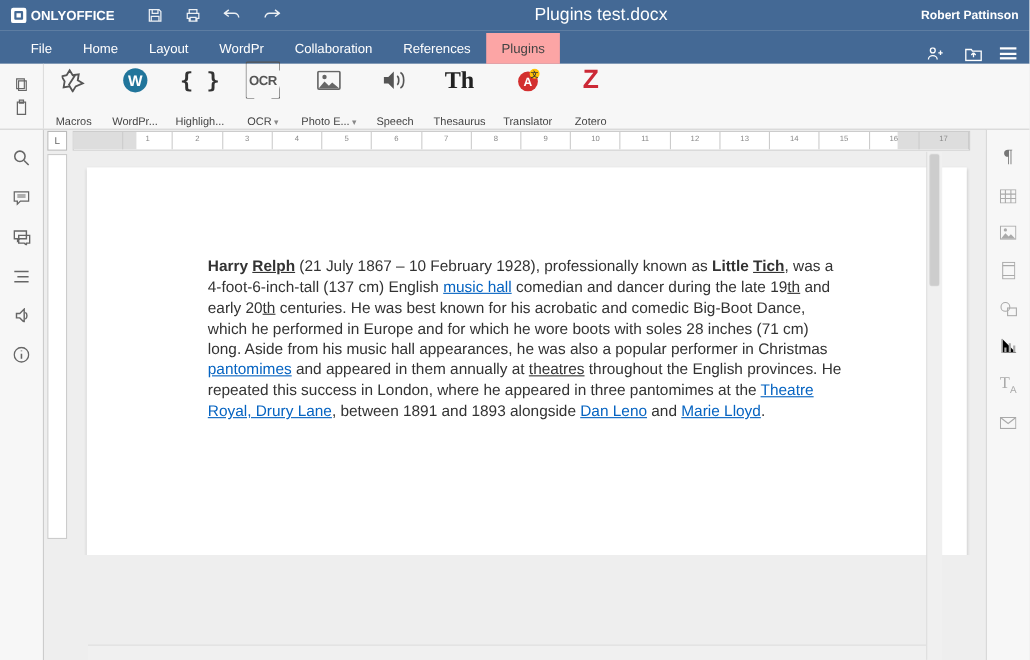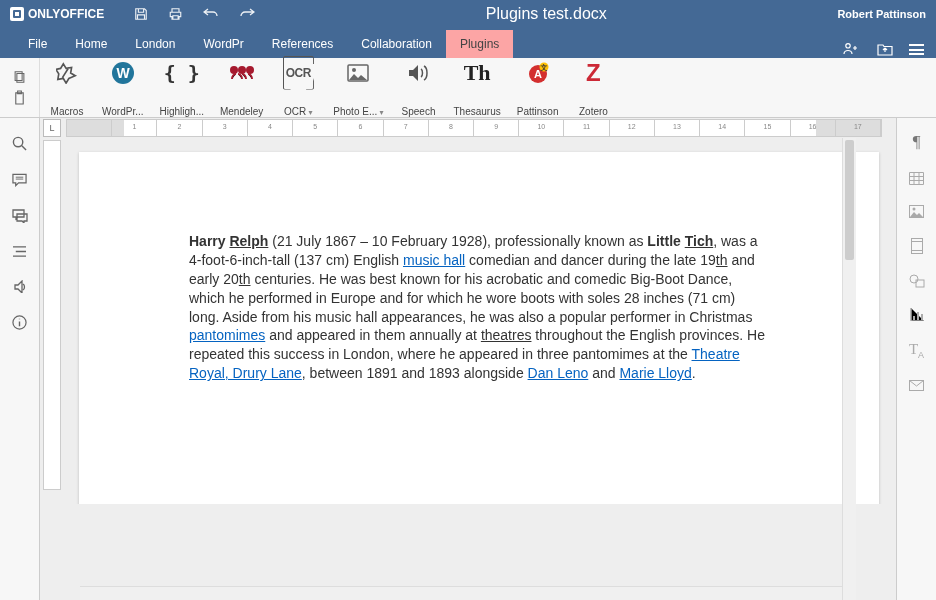--- a/index.html
+++ b/index.html
@@ -84,24 +84,24 @@
   </div>
   <div class="doc-title">Plugins test.docx</div>
   <div class="user-area">
     <b>Robert Pattinson</b>
   </div>
 </div>
 
 <div class="menubar">
   <div class="menu-item">File</div>
   <div class="menu-item">Home</div>
-  <div class="menu-item">London</div>
+  <div class="menu-item">Layout</div>
   <div class="menu-item">WordPr</div>
+  <div class="menu-item">Collaboration</div>
   <div class="menu-item">References</div>
-  <div class="menu-item">Collaboration</div>
   <div class="menu-item active">Plugins</div>
   <div class="menu-right">
     <span>
         <svg width="18" height="14" viewBox="0 0 18 14">
           <path fill="none" stroke="#fff" stroke-width="1.2" d="M5 5a2.2 2.2 0 100-4.4A2.2 2.2 0 005 5zm-4 6c0-2 1.8-3.5 4-3.5s4 1.5 4 3.5M12 3v4M10 5h4"></path>
         </svg>
       </span>
     <span>
         <svg width="16" height="13" viewBox="0 0 16 13">
           <path fill="none" stroke="#fff" stroke-width="1.2" d="M1 2h5l1 1.5h8V12H1zM8 9V5m0 0l-2 2m2-2l2 2"></path>
@@ -137,31 +137,20 @@
         <svg width="24" height="24" viewBox="0 0 24 24">
           <circle cx="12" cy="12" r="11" fill="#21759b"></circle>
           <text x="12" y="17" text-anchor="middle" fill="#fff" font-size="14" font-family="Georgia" font-weight="bold">W</text>
         </svg>
       </div>
     <div class="plugin-label">WordPr...</div>
   </div>
   <div class="plugin-btn">
     <div class="plugin-icon" style="color:#333;font-family:monospace">{ }</div>
     <div class="plugin-label">Highligh...</div>
-  </div>
-  <div class="plugin-btn">
-    <div class="plugin-icon">
-        <svg width="26" height="16" viewBox="0 0 26 16">
-          <circle cx="5" cy="5" r="4" fill="#a6192e"></circle>
-          <circle cx="13" cy="5" r="4" fill="#a6192e"></circle>
-          <circle cx="21" cy="5" r="4" fill="#a6192e"></circle>
-          <path stroke="#a6192e" stroke-width="2" d="M3 14c0-3 2-5 4-5m6 5c0-3-2-5-4-5m4 0c2 0 4 2 4 5m6 0c0-3-2-5-4-5"></path>
-        </svg>
-      </div>
-    <div class="plugin-label">Mendeley</div>
   </div>
   <div class="plugin-btn">
     <div class="plugin-icon" style="color:#555;font-size:12px;letter-spacing:-.5px;position:relative"><span style="position:absolute;inset:-3px;border:1.5px solid #555;border-radius:2px;clip-path:polygon(0 0,25% 0,25% 15%,15% 15%,15% 25%,0 25%,0 0,75% 0,100% 0,100% 25%,85% 25%,85% 15%,75% 15%,75% 0,100% 75%,100% 100%,75% 100%,75% 85%,85% 85%,85% 75%,100% 75%,0 75%,0 100%,25% 100%,25% 85%,15% 85%,15% 75%,0 75%)"></span>OCR</div>
     <div class="plugin-label drop">OCR</div>
   </div>
   <div class="plugin-btn">
     <div class="plugin-icon">
         <svg width="22" height="18" viewBox="0 0 22 18">
           <rect x="1" y="1" width="20" height="16" fill="none" stroke="#666" stroke-width="1.5" rx="1"></rect>
           <circle cx="7" cy="6" r="2" fill="#666"></circle>
@@ -185,21 +174,21 @@
   </div>
   <div class="plugin-btn">
     <div class="plugin-icon">
         <svg width="22" height="22" viewBox="0 0 22 22">
           <circle cx="11" cy="12" r="9" fill="#d32f2f"></circle>
           <text x="11" y="16" text-anchor="middle" fill="#fff" font-size="11" font-weight="bold">A</text>
           <circle cx="17" cy="5" r="4.5" fill="#ffc107"></circle>
           <text x="17" y="8" text-anchor="middle" fill="#333" font-size="7">文</text>
         </svg>
       </div>
-    <div class="plugin-label">Pattinson</div>
+    <div class="plugin-label">Translator</div>
   </div>
   <div class="plugin-btn">
     <div class="plugin-icon" style="color:#cc2936;font-weight:bold;font-size:24px">Z</div>
     <div class="plugin-label">Zotero</div>
   </div>
 </div>
 
 <div class="workspace">
   <div class="left-rail">
     <span>

